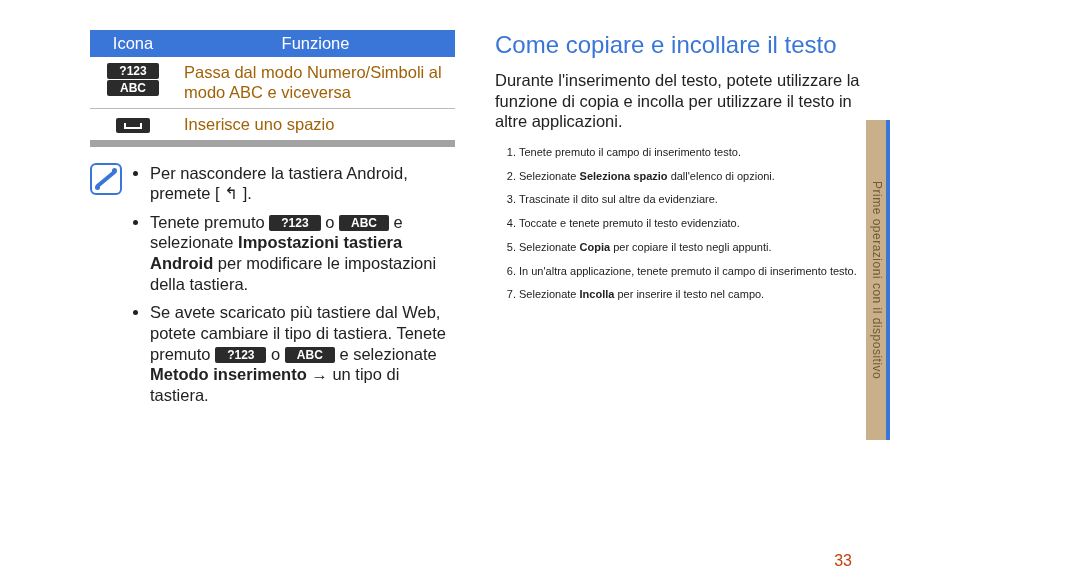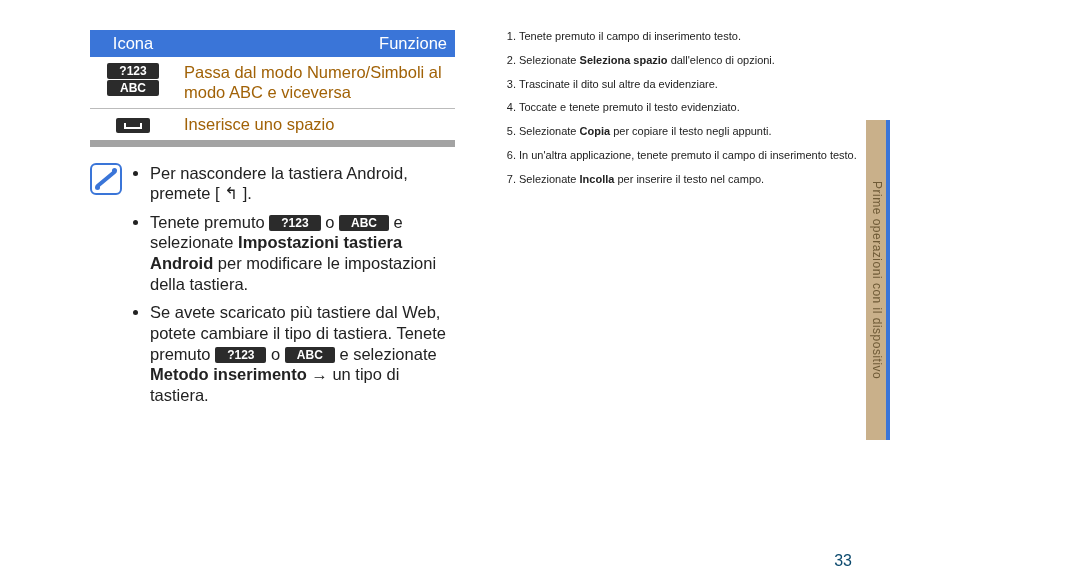--- a/index.html
+++ b/index.html
@@ -29,21 +29,21 @@
   }
   
   table.icon-table {
     border-collapse: collapse;
     width: 100%;
     font-size: 16.5px;
   }
   table.icon-table th {
     background: #3a75d8;
     color: #fff;
-    text-align: right;
+    text-align: center;
     font-weight: normal;
     padding: 3px 8px;
   }
   table.icon-table th:first-child,
   table.icon-table td:first-child {
     width: 70px;
     text-align: center;
   }
   table.icon-table tr.row0 td { border-bottom: 1px solid #bbb; }
   table.icon-table td {
@@ -156,21 +156,21 @@
     align-items: center;
     justify-content: center;
     letter-spacing: 0.5px;
   }
   
   .pagenum {
     position: absolute;
     right: 48px;
     bottom: 14px;
     font-size: 16px;
-    color: #0c4a6e;
+    color: #c2410c;
   }
 </style>
 </head>
 <body>
 
 <div class="page">
 
   <div class="col">
 
     <table class="icon-table">
@@ -204,20 +204,22 @@
       <ul>
         <li>Per nascondere la tastiera Android, premete [ <span>↰</span> ].</li>
         <li>Tenete premuto <span class="key">?123</span> o <span class="key">ABC</span> e selezionate <span class="bold">Impostazioni tastiera Android</span> per modificare le impostazioni della tastiera.</li>
         <li>Se avete scaricato più tastiere dal Web, potete cambiare il tipo di tastiera. Tenete premuto <span class="key">?123</span> o <span class="key">ABC</span> e selezionate <span class="bold">Metodo inserimento</span> → un tipo di tastiera.</li>
       </ul>
     </div>
 
   </div>
 
   <div class="col">
+    <h2 class="section">Come copiare e incollare il testo</h2>
+    <p class="para">Durante l'inserimento del testo, potete utilizzare la funzione di copia e incolla per utilizzare il testo in altre applicazioni.</p>
     <ol class="steps">
       <li>Tenete premuto il campo di inserimento testo.</li>
       <li>Selezionate <span class="bold">Seleziona spazio</span> dall'elenco di opzioni.</li>
       <li>Trascinate il dito sul altre da evidenziare.</li>
       <li>Toccate e tenete premuto il testo evidenziato.</li>
       <li>Selezionate <span class="bold">Copia</span> per copiare il testo negli appunti.</li>
       <li>In un'altra applicazione, tenete premuto il campo di inserimento testo.</li>
       <li>Selezionate <span class="bold">Incolla</span> per inserire il testo nel campo.</li>
     </ol>
   </div>

